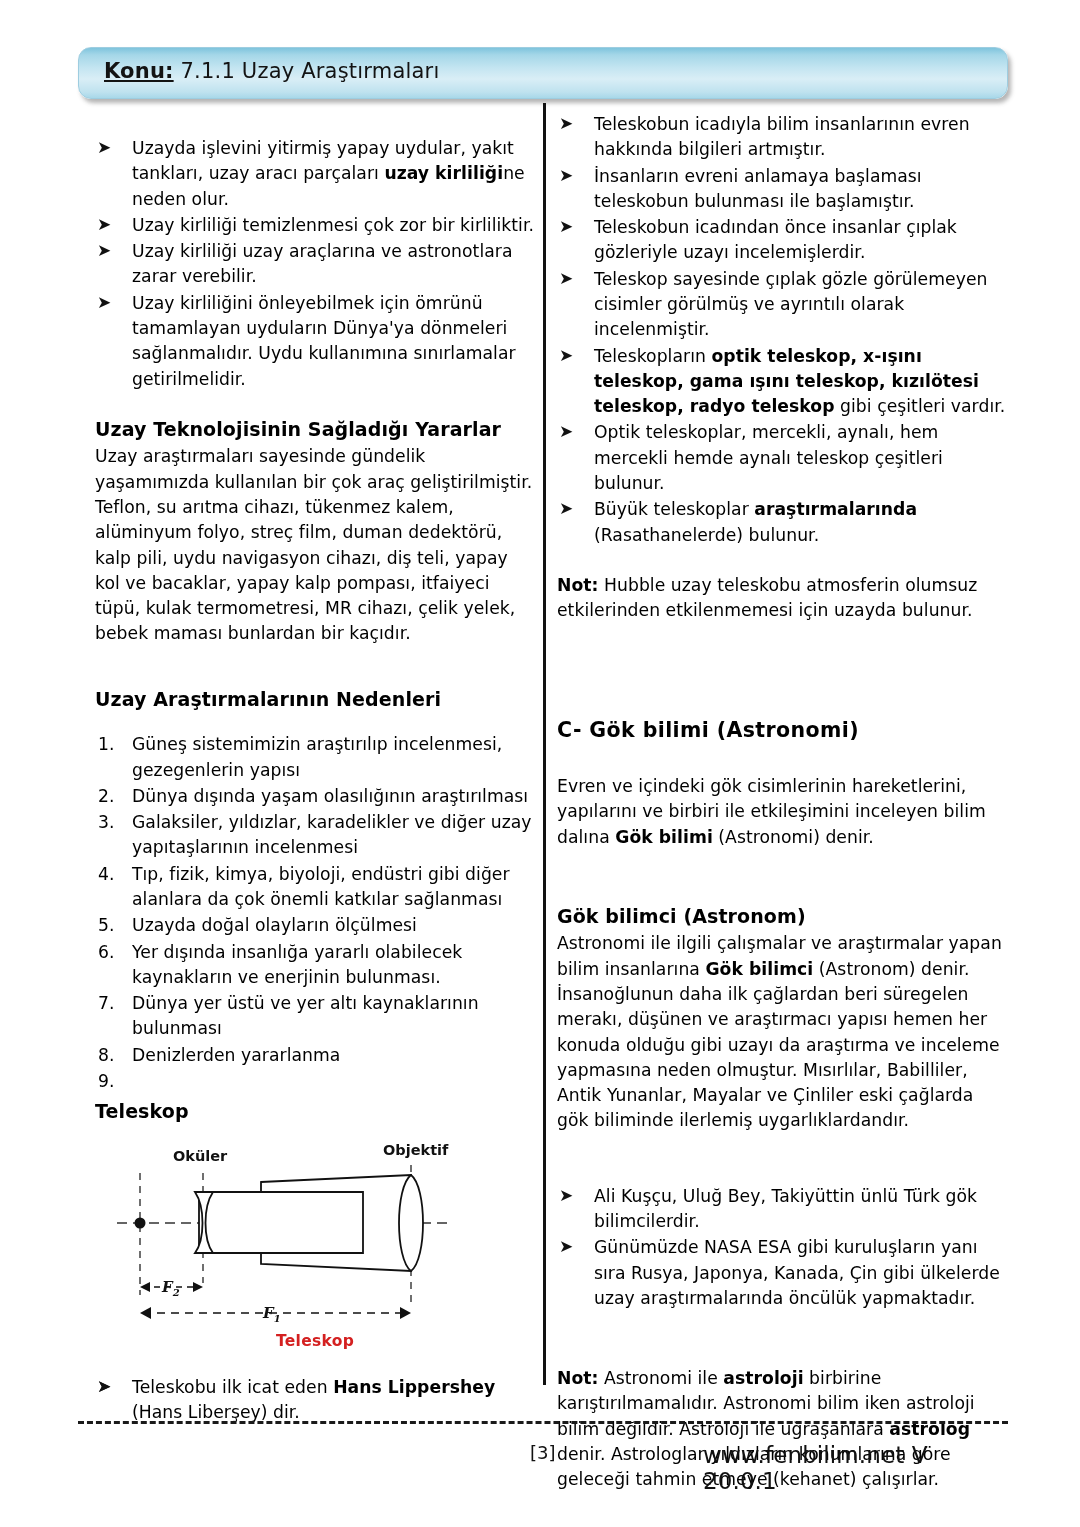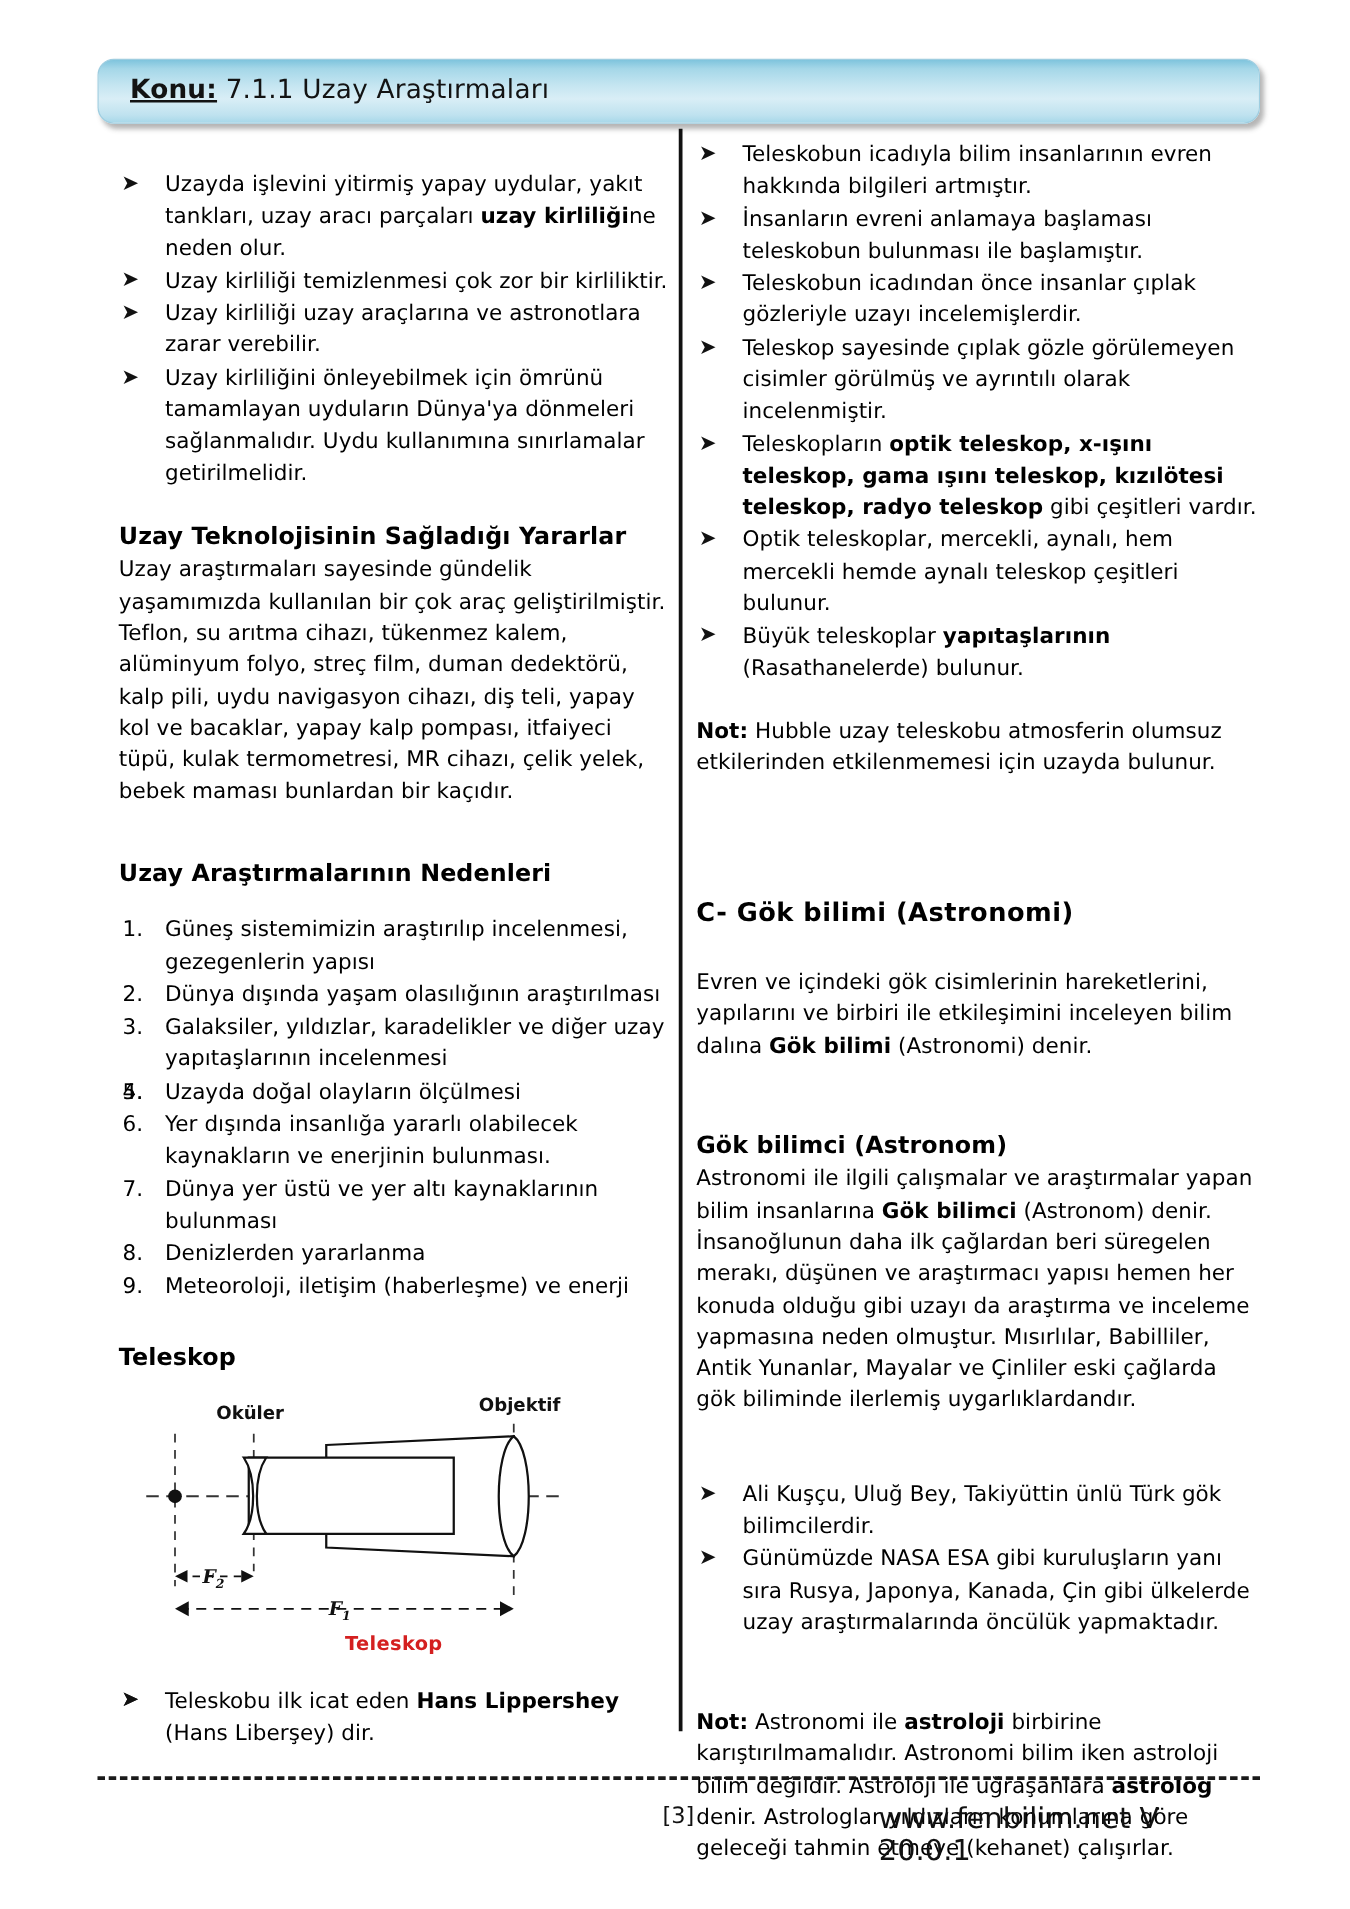--- a/index.html
+++ b/index.html
@@ -236,26 +236,26 @@
     <div class="spacer-40"></div>
 
     <div class="h-sub">Uzay Araştırmalarının  Nedenleri</div>
 
     <div class="spacer-18"></div>
 
     <ol class="nums">
       <li><span class="num-marker">1.</span><span>Güneş sistemimizin araştırılıp incelenmesi, gezegenlerin yapısı</span></li>
       <li><span class="num-marker">2.</span><span>Dünya dışında yaşam olasılığının araştırılması</span></li>
       <li><span class="num-marker">3.</span><span>Galaksiler, yıldızlar, karadelikler ve diğer uzay yapıtaşlarının incelenmesi</span></li>
-      <li><span class="num-marker">4.</span></li>
+      <li><span class="num-marker">4.</span><span>Tıp, fizik, kimya, biyoloji, endüstri gibi diğer alanlara da çok önemli katkılar sağlanması</span></li>
       <li><span class="num-marker">5.</span><span>Uzayda doğal olayların ölçülmesi</span></li>
       <li><span class="num-marker">6.</span><span>Yer dışında insanlığa yararlı olabilecek kaynakların ve enerjinin bulunması.</span></li>
       <li><span class="num-marker">7.</span><span>Dünya yer üstü ve yer altı kaynaklarının bulunması</span></li>
       <li><span class="num-marker">8.</span><span>Denizlerden yararlanma</span></li>
-      <li><span class="num-marker">9.</span><span>Meteoroloji, iletişim (haberleşme) ve enerji</span></li>
+      <li><span class="num-marker">9.</span></li>
     </ol>
 
     <div class="spacer-30"></div>
 
     <div class="h-sub">Teleskop</div>
 
     <div class="fig-telescope">
       <svg width="440" height="200" viewBox="0 0 440 200">
 
         <line x1="45" y1="38" x2="45" y2="160" stroke="#333" stroke-width="1.4" stroke-dasharray="7,6"></line>
@@ -303,21 +303,21 @@
 
   <div class="col col-right">
 
     <ul class="arrows">
       <li><span class="arrow-icon">➤</span><span>Teleskobun icadıyla bilim insanlarının evren hakkında bilgileri artmıştır.</span></li>
       <li><span class="arrow-icon">➤</span><span>İnsanların evreni anlamaya başlaması teleskobun bulunması ile başlamıştır.</span></li>
       <li><span class="arrow-icon">➤</span><span>Teleskobun icadından önce insanlar çıplak gözleriyle uzayı incelemişlerdir.</span></li>
       <li><span class="arrow-icon">➤</span><span>Teleskop sayesinde çıplak gözle görülemeyen cisimler görülmüş ve ayrıntılı olarak incelenmiştir.</span></li>
       <li><span class="arrow-icon">➤</span><span>Teleskopların <b>optik teleskop, x-ışını teleskop, gama ışını teleskop, kızılötesi teleskop, radyo teleskop</b> gibi çeşitleri vardır.</span></li>
       <li><span class="arrow-icon">➤</span><span>Optik teleskoplar, mercekli, aynalı, hem mercekli hemde aynalı teleskop çeşitleri bulunur.</span></li>
-      <li><span class="arrow-icon">➤</span><span>Büyük teleskoplar <b>yapıtaşlarının</b> (Rasathanelerde) bulunur.</span></li>
+      <li><span class="arrow-icon">➤</span><span>Büyük teleskoplar <b>araştırmalarında</b> (Rasathanelerde) bulunur.</span></li>
     </ul>
 
     <div class="spacer-24"></div>
 
     <p class="para"><b>Not:</b><span> Hubble uzay teleskobu atmosferin olumsuz etkilerinden etkilenmemesi için uzayda bulunur.</span></p>
 
     <div class="spacer-54"></div>
     <div class="spacer-40"></div>
 
     <div class="h-sec">C- Gök bilimi (Astronomi)</div>

